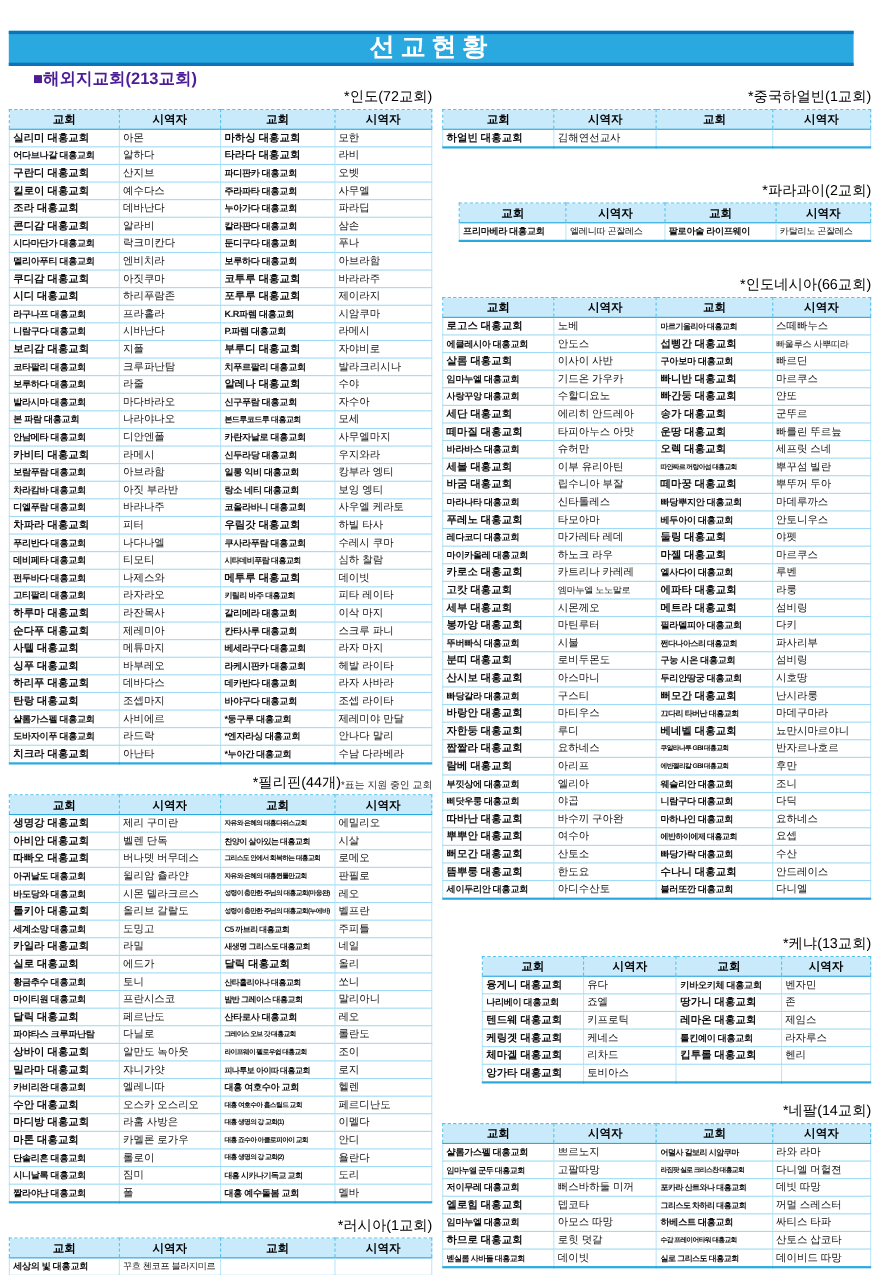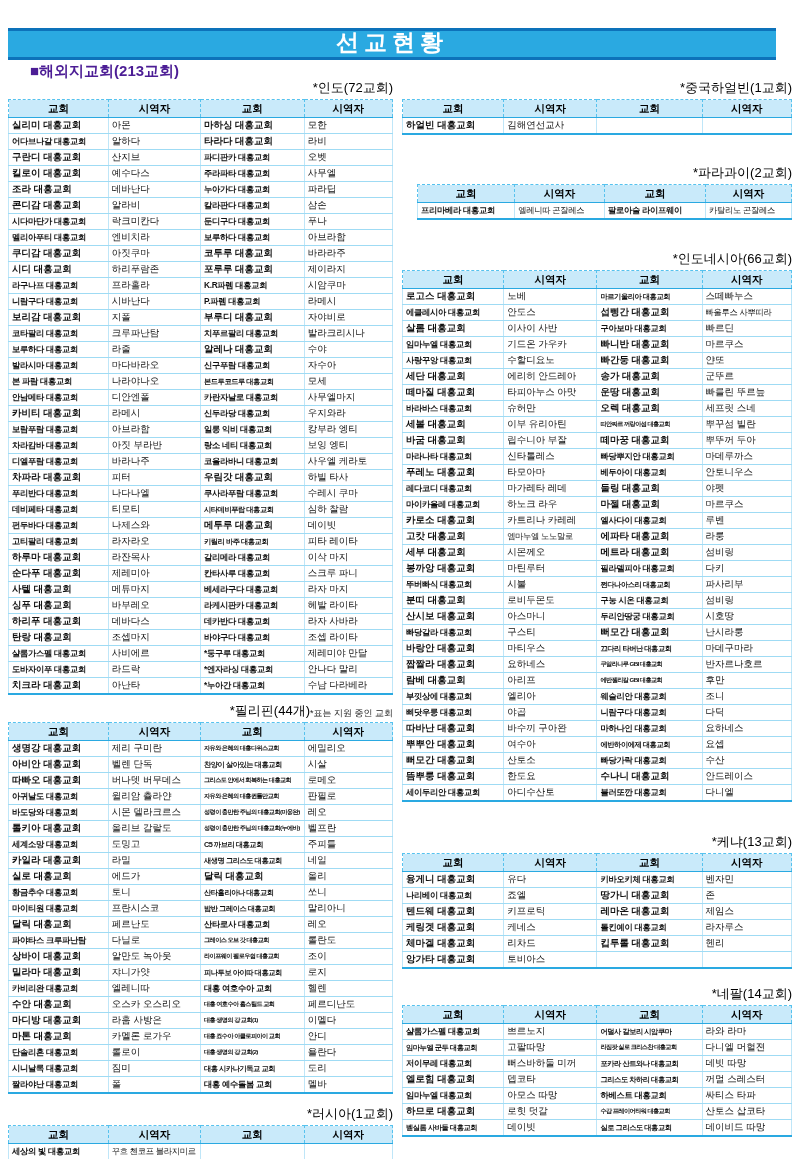--- a/index.html
+++ b/index.html
@@ -45,21 +45,21 @@
   td.church{font-weight:bold;}
   td.minister{font-weight:normal;}
   td.s1{font-size:8.3px;letter-spacing:-0.3px;}
   td.s2{font-size:7.3px;letter-spacing:-0.5px;}
   td.s3{font-size:6.2px;letter-spacing:-0.6px;}
   
   [data-name="section-philippines"]{margin-top:7px;}
   [data-name="section-russia"]{margin-top:11px;}
   [data-name="section-paraguay"]{margin-top:29px;margin-left:15px;}
   [data-name="section-indonesia"]{margin-top:30px;}
-  [data-name="section-kenya"]{margin-top:31px;}
+  [data-name="section-kenya"]{margin-top:31px;margin-left:36px;}
   [data-name="section-nepal"]{margin-top:16px;}
 </style>
 </head>
 <body>
 
 <div class="banner" data-name="title-banner">
   <span class="page-title" data-name="page-title">선교현황</span>
 </div>
 
 <div class="subtitle" data-name="overseas-churches-heading">■해외지교회(213교회)</div>
@@ -701,20 +701,26 @@
             <td class="church" data-name="church-name-cell">뻐모간 대흥교회</td>
             <td class="minister" data-name="minister-name-cell">난시라룽</td>
           </tr>
           <tr data-name="table-row">
             <td class="church" data-name="church-name-cell">바랑안 대흥교회</td>
             <td class="minister" data-name="minister-name-cell">마티우스</td>
             <td class="church s2" data-name="church-name-cell">끄다리 타버난 대흥교회</td>
             <td class="minister" data-name="minister-name-cell">마데구마라</td>
           </tr>
           <tr data-name="table-row">
+            <td class="church" data-name="church-name-cell">자한둥 대흥교회</td>
+            <td class="minister" data-name="minister-name-cell">루디</td>
+            <td class="church" data-name="church-name-cell">베네벨 대흥교회</td>
+            <td class="minister" data-name="minister-name-cell">뇨만시마르야니</td>
+          </tr>
+          <tr data-name="table-row">
             <td class="church" data-name="church-name-cell">짭짤라 대흥교회</td>
             <td class="minister" data-name="minister-name-cell">요하네스</td>
             <td class="church s3" data-name="church-name-cell">쿠알라나루 GBI 대흥교회</td>
             <td class="minister" data-name="minister-name-cell">반자르나호르</td>
           </tr>
           <tr data-name="table-row">
             <td class="church" data-name="church-name-cell">람베 대흥교회</td>
             <td class="minister" data-name="minister-name-cell">아리프</td>
             <td class="church s3" data-name="church-name-cell">에반젤리칼 GBI 대흥교회</td>
             <td class="minister" data-name="minister-name-cell">후만</td>

